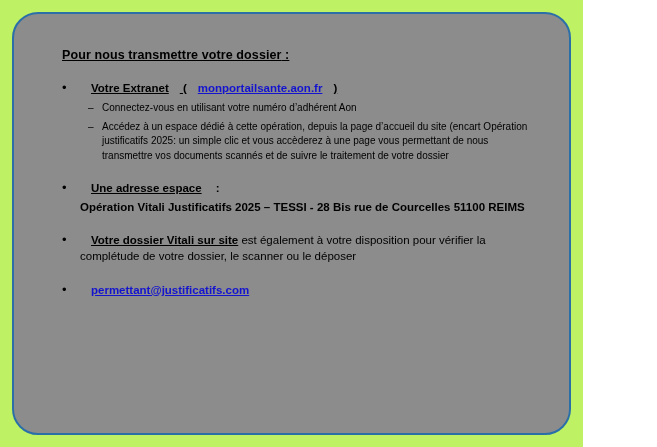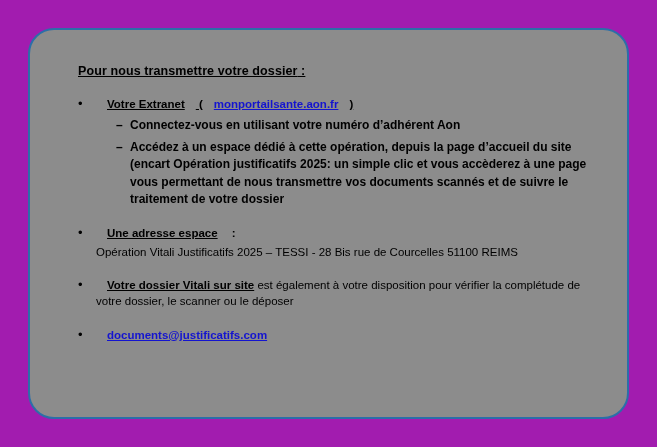--- a/index.html
+++ b/index.html
@@ -7,25 +7,25 @@
     padding: 0;
   }
   body {
     width: 657px;
     height: 447px;
     background: #ffffff;
     font-family: "Liberation Sans", sans-serif;
   }
   .slide {
     position: relative;
-    width: 657px;
+    width: 583px;
     height: 447px;
     box-sizing: border-box;
-    padding: 28px;
-    background: #a21caf;
+    padding: 12px;
+    background: #bef264;
   }
   .panel {
     position: relative;
     width: 100%;
     height: 100%;
     box-sizing: border-box;
     background: #8c8c8c;
     border: 2px solid #2b6fa8;
     border-radius: 26px;
     padding: 24px 30px 20px 26px;
@@ -74,36 +74,35 @@
     text-decoration: underline;
   }
   ul.sub {
     list-style: none;
     margin: 5px 0 0 0;
     padding: 0 0 0 22px;
   }
   ul.sub > li {
     position: relative;
     margin-bottom: 4px;
-    font-size: 12px;
-    font-weight: bold;
+    font-size: 10px;
+    font-weight: normal;
     line-height: 1.45;
     color: #000000;
     padding-right: 6px;
-    margin-left: 12px;
   }
   ul.sub > li::before {
     content: "\2013";
     position: absolute;
     left: -14px;
     top: 0;
   }
   .line2 {
     display: block;
-    font-weight: normal;
+    font-weight: bold;
     margin-top: 2px;
   }
   .mail-line {
     display: block;
     margin-top: 2px;
   }
 </style>
 </head>
 <body>
 
@@ -128,18 +127,18 @@
         <span class="u b">Une adresse espace</span><span class="b"> :</span>
         <span class="line2">Opération Vitali Justificatifs 2025 – TESSI - 28 Bis rue de Courcelles 51100 REIMS</span>
       </li>
 
       <li>
         <span class="u b">Votre dossier Vitali sur site</span><span> est également à votre disposition pour vérifier la complétude de votre dossier, le scanner ou le déposer</span>
       </li>
 
 
       <li>
-        <span class="mail-line link b">documents@justificatifs.com</span>
+        <span class="mail-line link b">permettant@justificatifs.com</span>
       </li>
 
     </ul>
   </div>
 </div>
 
 </body></html>

